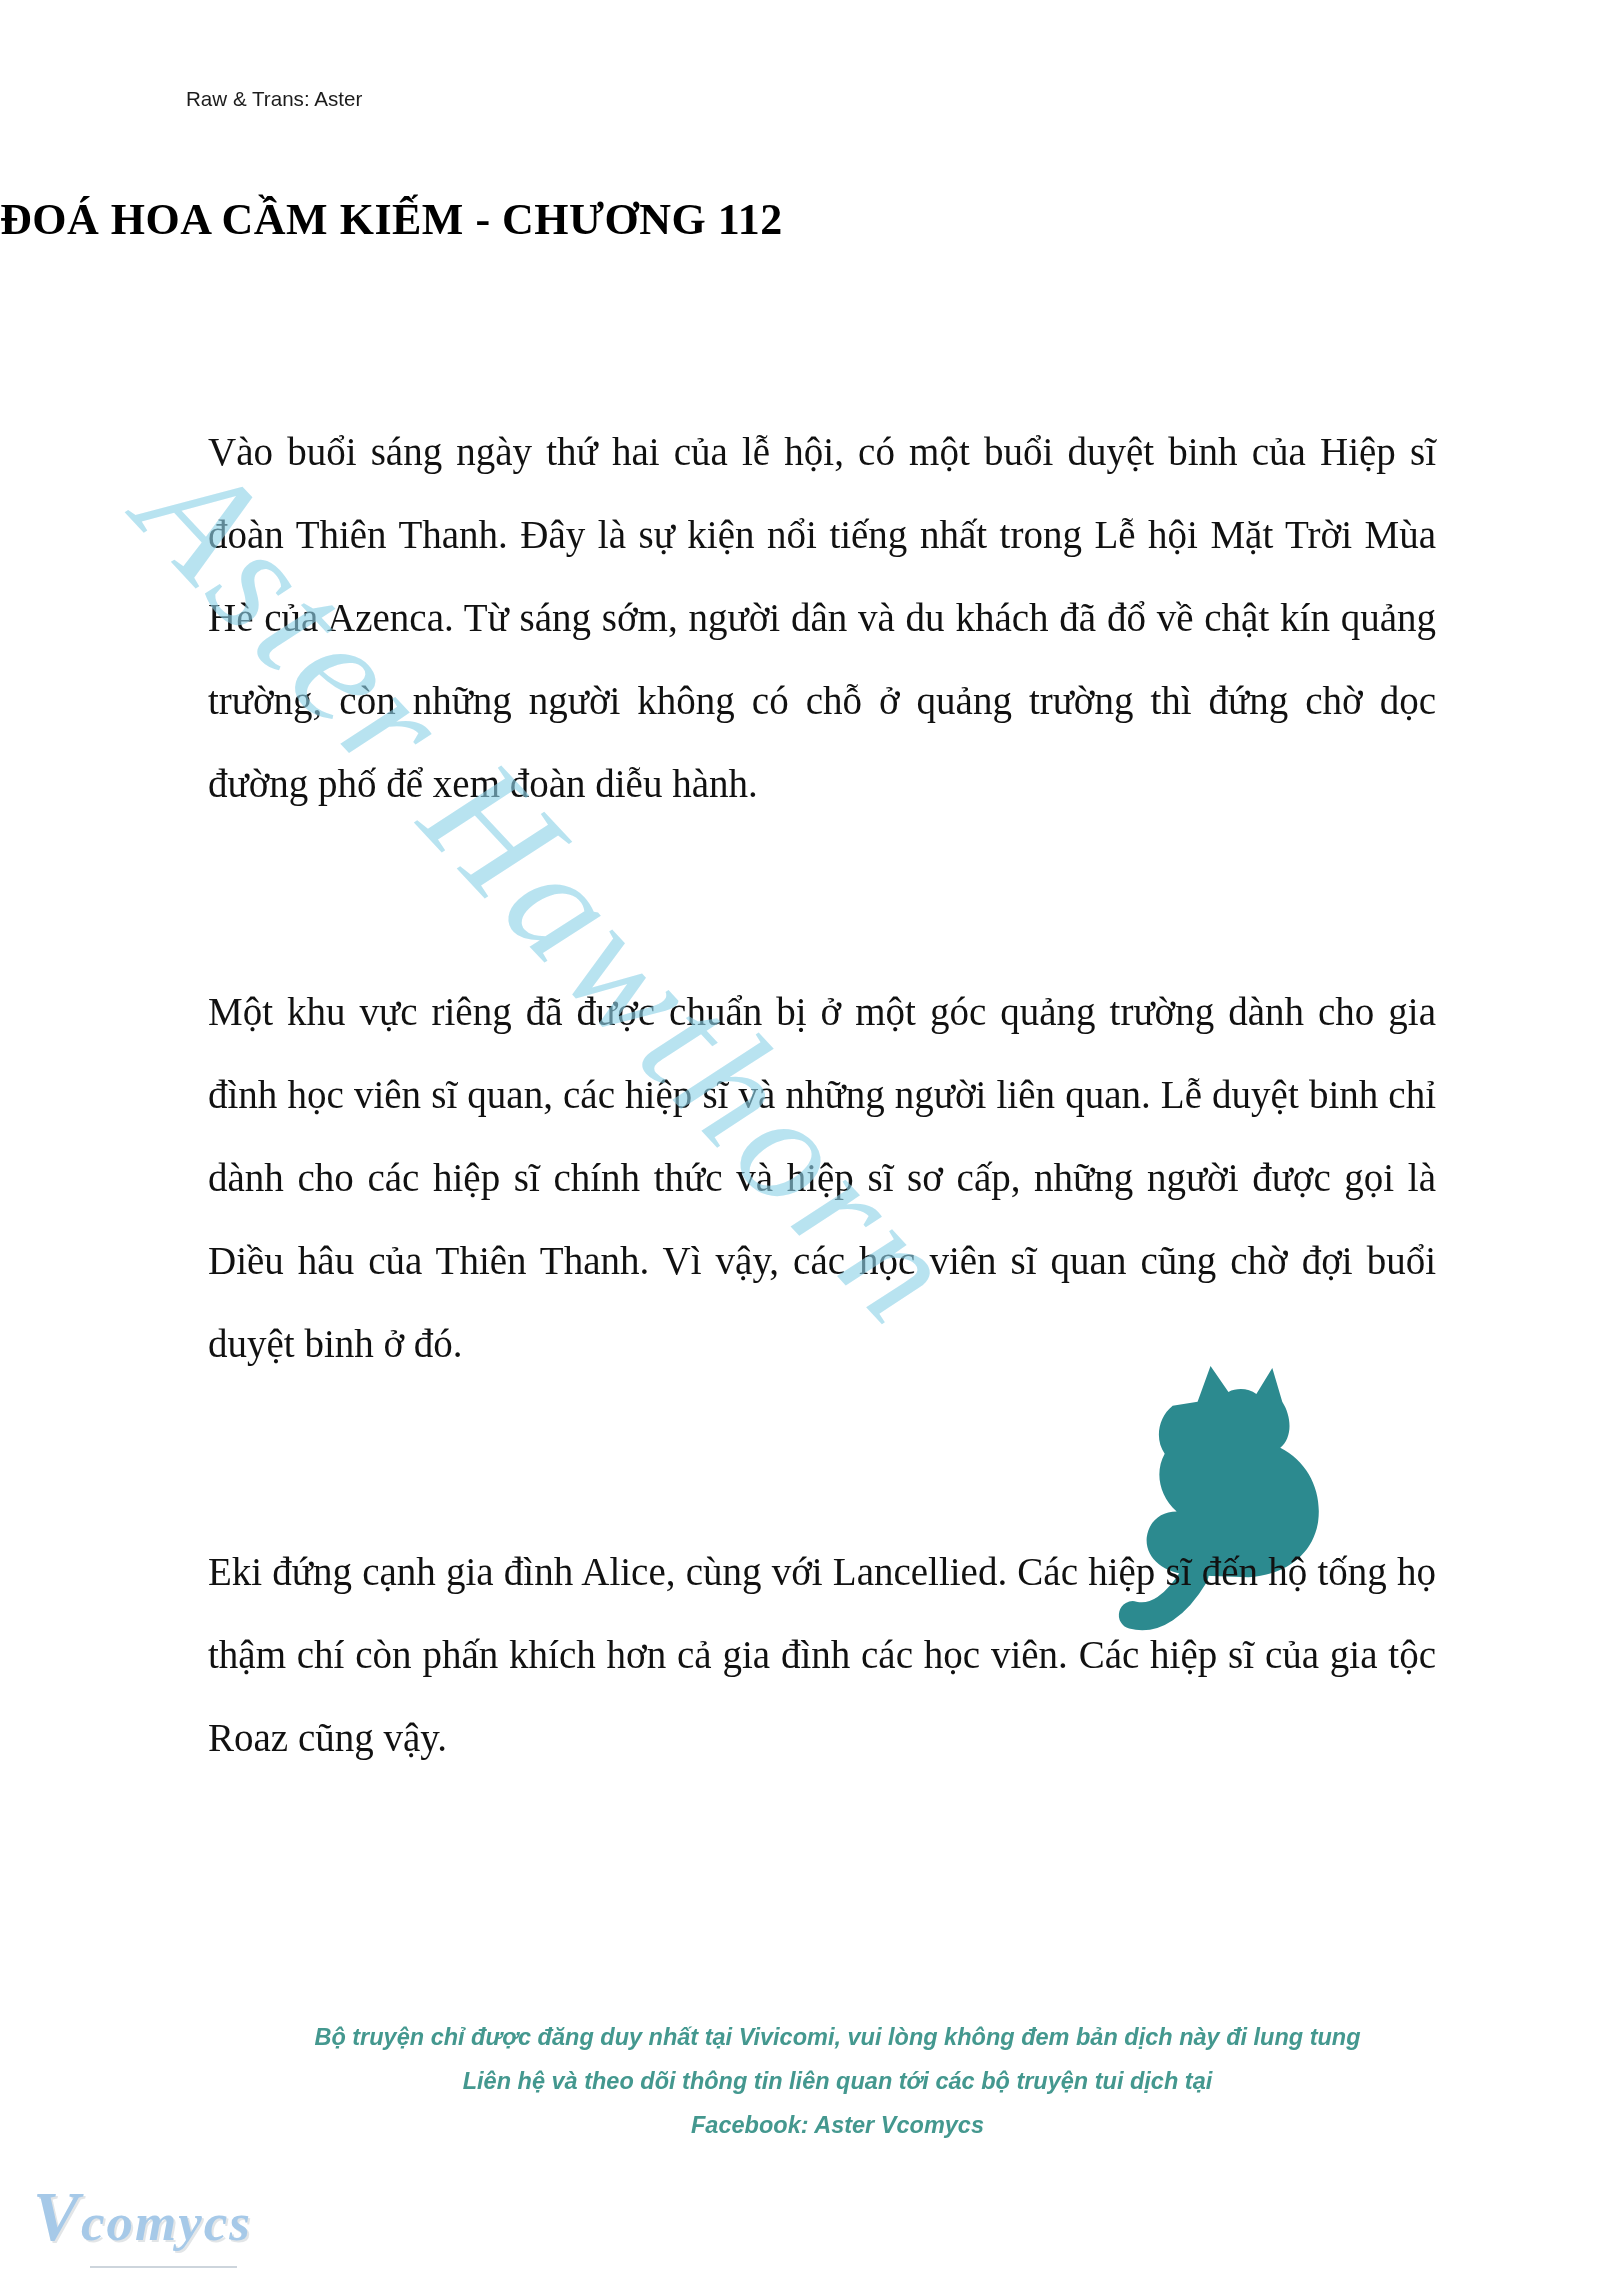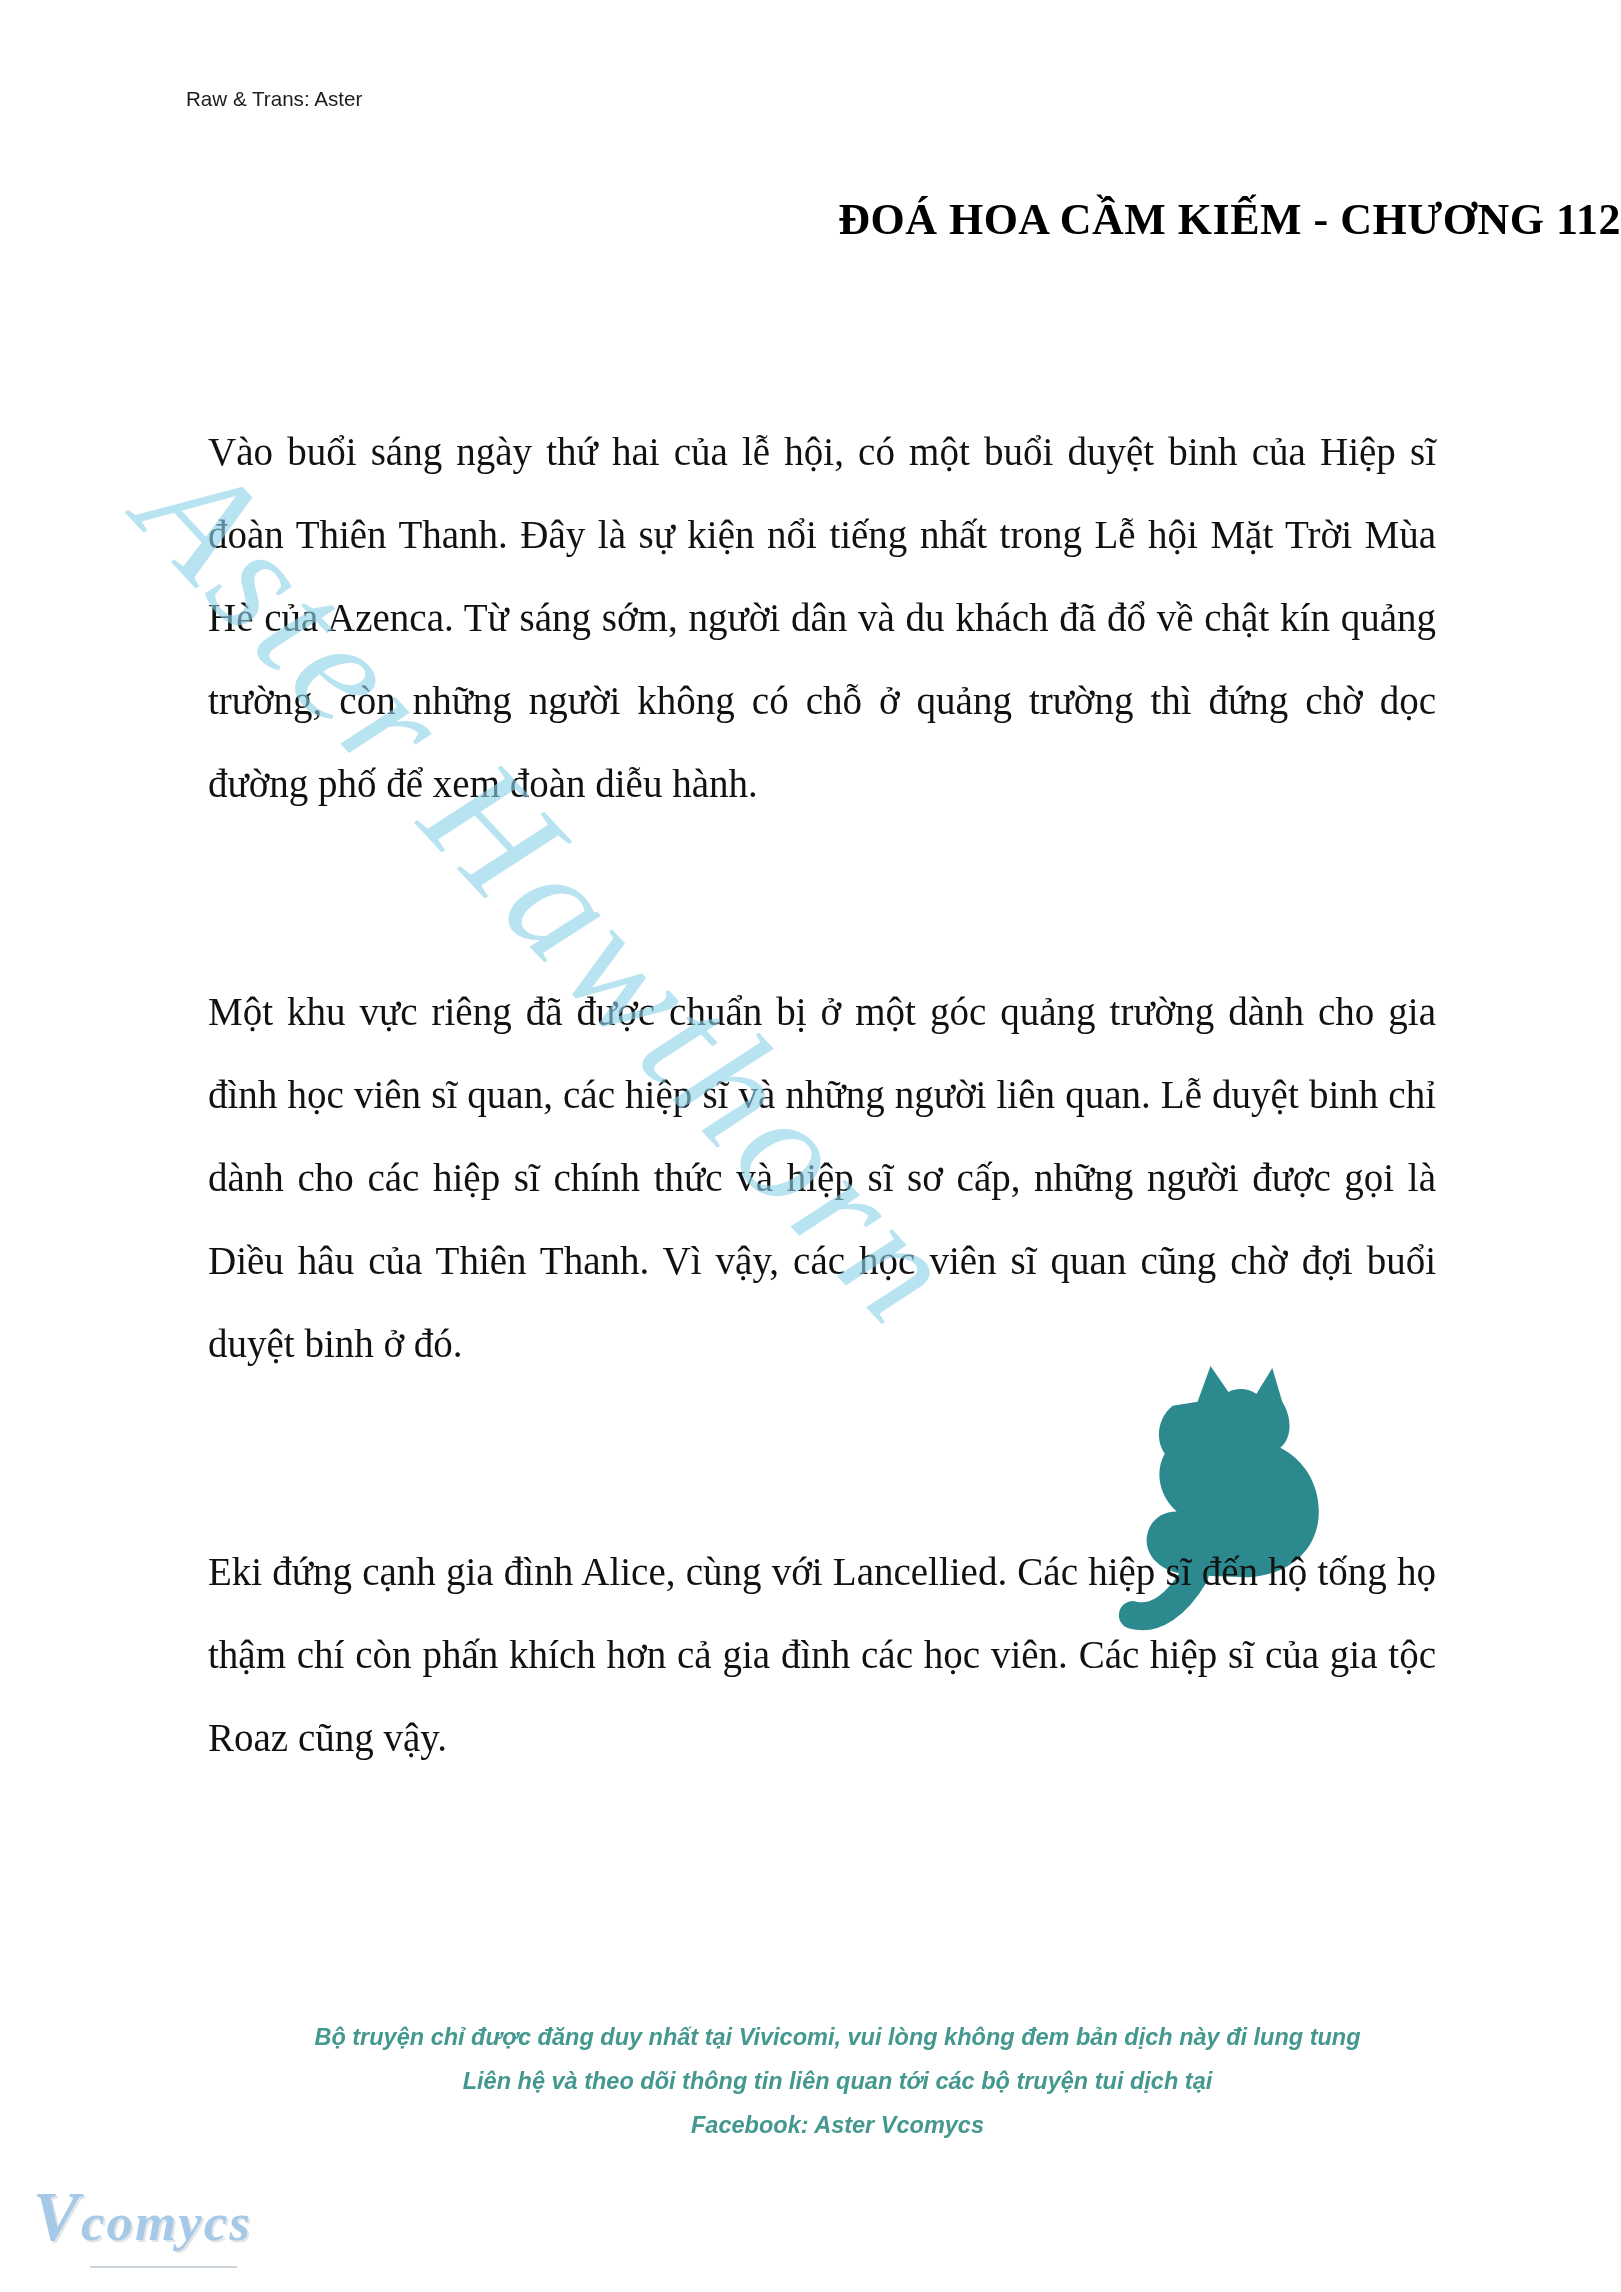--- a/index.html
+++ b/index.html
@@ -12,21 +12,21 @@
     font-family:"Liberation Serif","DejaVu Serif",serif;
     color:#111;
   }
   .credit {
     position:absolute; left:186px; top:68px;
     font-family:"Liberation Sans","DejaVu Sans",sans-serif;
     font-size:20.6px; color:#1c1c1c; z-index:2;margin-top:19px;
   }
   .title {
     position:absolute; left:0; top:194px; width:100%;
-    text-align:right;
+    text-align:left;
     font-size:44px; font-weight:bold; color:#000;
     letter-spacing:0.5px; z-index:2;
   }
   .body {
     position:absolute; left:196px; top:410px; width:1240px;
     font-size:39px; line-height:83px;
     text-align:justify; z-index:2;
   }
   .para { margin:0 0 145px 12px; }
   .watermark {

